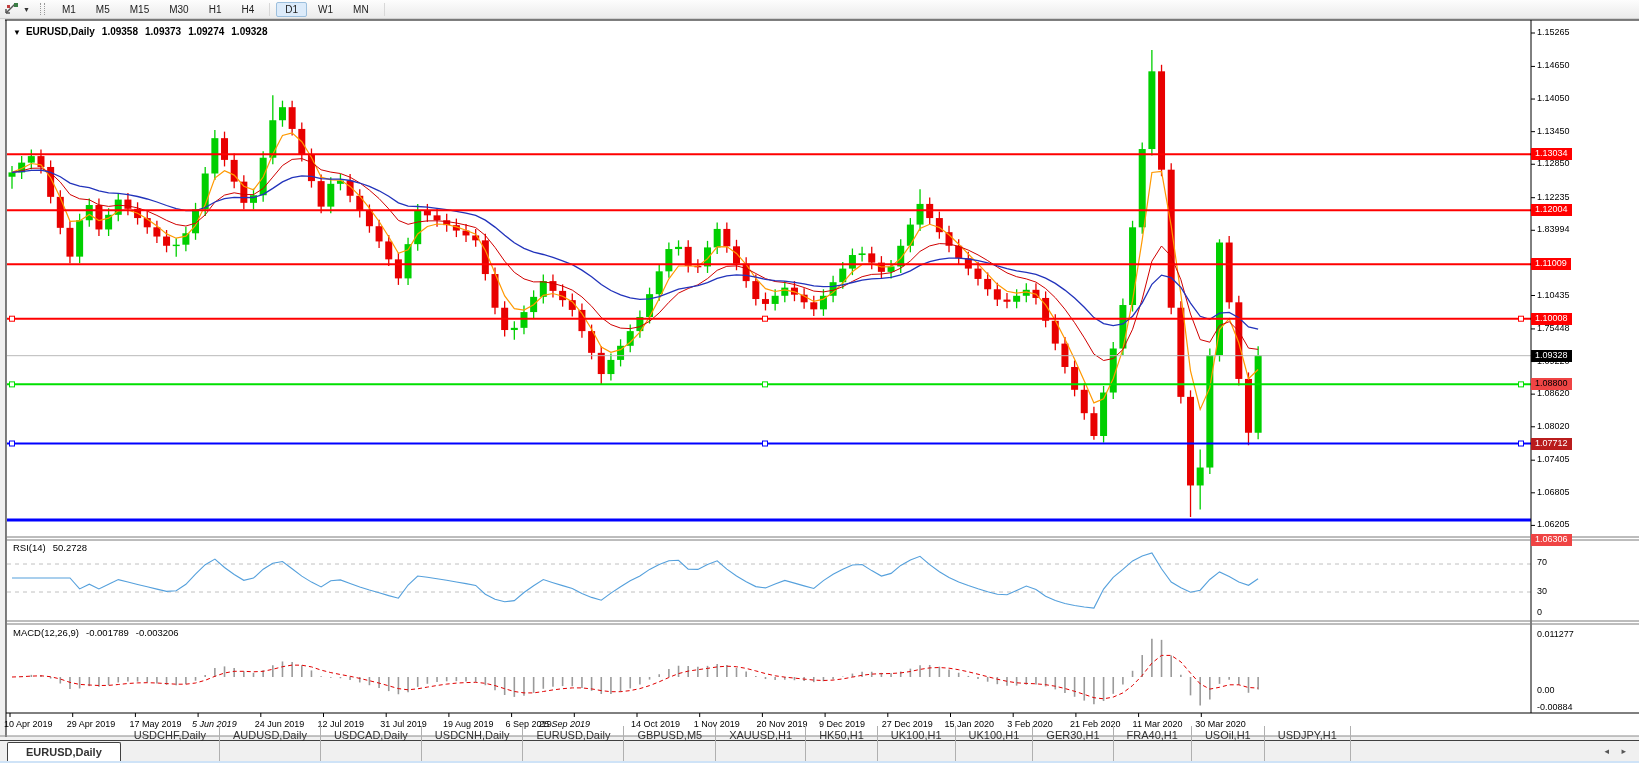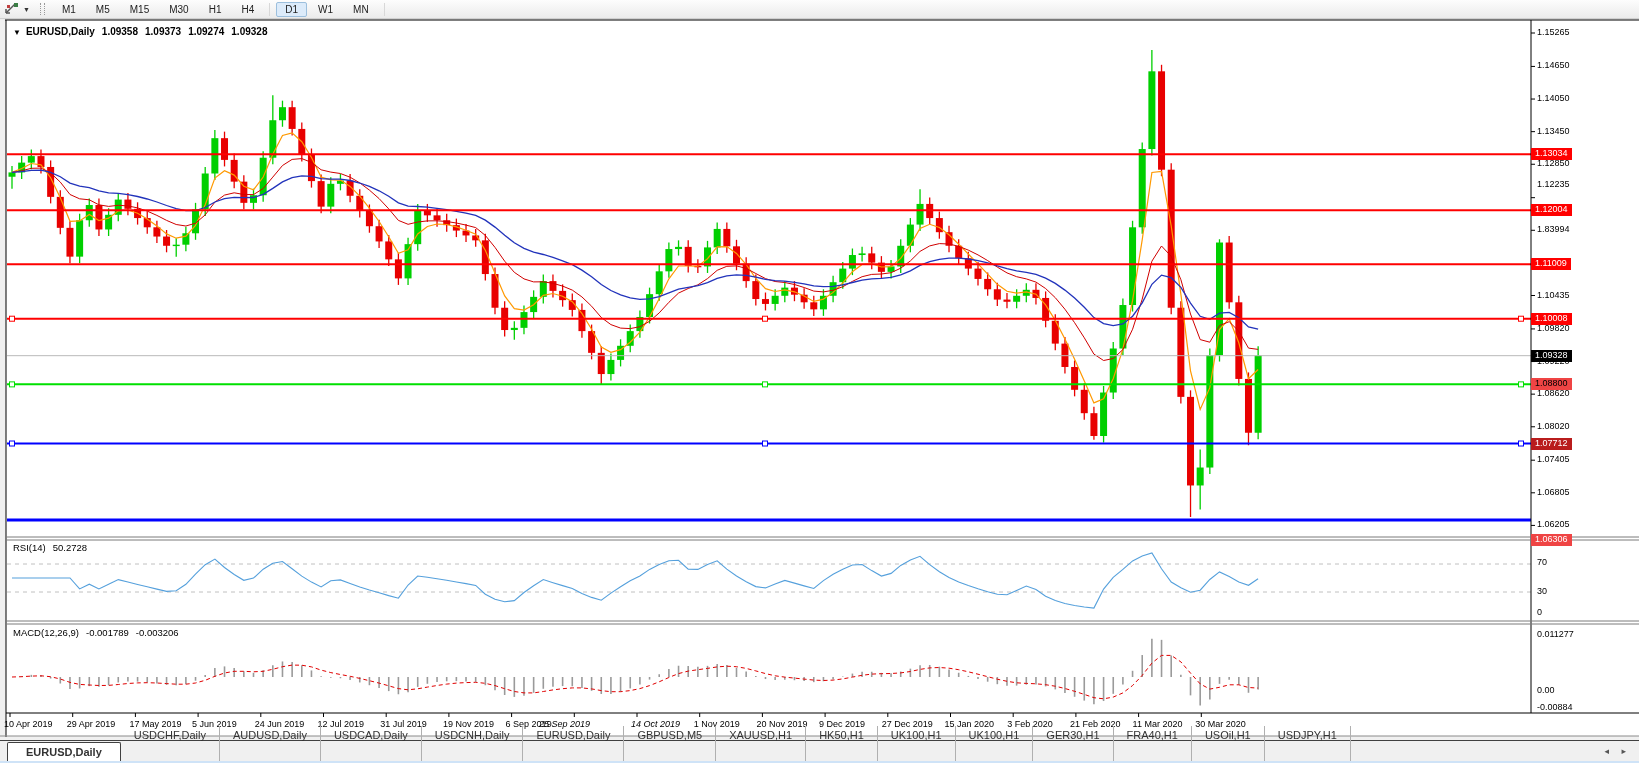--- a/index.html
+++ b/index.html
@@ -581,48 +581,48 @@
     <span>▸</span>
   </div>
 </div>
 <div class="statusstrip"></div>
 
 <div class="ptick" style="top: 27px;">1.15265</div>
 <div class="ptick" style="top: 60.4252px;">1.14650</div>
 <div class="ptick" style="top: 93.0352px;">1.14050</div>
 <div class="ptick" style="top: 125.645px;">1.13450</div>
 <div class="ptick" style="top: 158.255px;">1.12850</div>
-<div class="ptick" style="top: 179px;">1.12235</div>
+<div class="ptick" style="top: 192px;">1.12235</div>
 <div class="ptick" style="top: 224.29px;">1.83994</div>
 <div class="ptick" style="top: 289.51px;">1.10435</div>
-<div class="ptick" style="top: 322.936px;">1.09820</div>
+<div class="ptick" style="top: 322.936px;">1.75448</div>
 <div class="ptick" style="top: 355.546px;">1.09220</div>
 <div class="ptick" style="top: 388.156px;">1.08620</div>
 <div class="ptick" style="top: 420.766px;">1.08020</div>
 <div class="ptick" style="top: 454.191px;">1.07405</div>
 <div class="ptick" style="top: 486.801px;">1.06805</div>
 <div class="ptick" style="top: 519.411px;">1.06205</div>
 <div class="ptick" style="top: 537px;">100</div>
 <div class="ptick" style="top: 557px;">70</div>
 <div class="ptick" style="top: 586px;">30</div>
 <div class="ptick" style="top: 607px;">0</div>
 <div class="ptick" style="top: 629px;">0.011277</div>
 <div class="ptick" style="top: 685px;">0.00</div>
 <div class="ptick" style="top: 702px;">-0.00884</div>
 <div class="dlabel" style="left: 4px;">10 Apr 2019</div>
 <div class="dlabel" style="left: 66.7px;">29 Apr 2019</div>
 <div class="dlabel" style="left: 129.4px;">17 May 2019</div>
-<div class="dlabel" style="left: 192.1px;">5 Jun 2019</div>
+<div class="dlabel" style="left: 192.1px; font-style: italic;">5 Jun 2019</div>
 <div class="dlabel" style="left: 254.8px;">24 Jun 2019</div>
 <div class="dlabel" style="left: 317.5px;">12 Jul 2019</div>
 <div class="dlabel" style="left: 380.2px;">31 Jul 2019</div>
-<div class="dlabel" style="left: 442.9px;">19 Nov 2019</div>
+<div class="dlabel" style="left: 442.9px;">19 Aug 2019</div>
 <div class="dlabel" style="left: 505.6px;">6 Sep 2019</div>
 <div class="dlabel" style="left: 539px; font-style: italic;">25 Sep 2019</div>
-<div class="dlabel" style="left: 631px; font-style: italic;">14 Oct 2019</div>
+<div class="dlabel" style="left: 631px;">14 Oct 2019</div>
 <div class="dlabel" style="left: 693.7px;">1 Nov 2019</div>
 <div class="dlabel" style="left: 756.4px;">20 Nov 2019</div>
 <div class="dlabel" style="left: 819.1px;">9 Dec 2019</div>
 <div class="dlabel" style="left: 881.8px;">27 Dec 2019</div>
 <div class="dlabel" style="left: 944.5px;">15 Jan 2020</div>
 <div class="dlabel" style="left: 1007.2px;">3 Feb 2020</div>
 <div class="dlabel" style="left: 1069.9px;">21 Feb 2020</div>
 <div class="dlabel" style="left: 1132.6px;">11 Mar 2020</div>
 <div class="dlabel" style="left: 1195.3px;">30 Mar 2020</div>
 <div class="badge" style="top: 148.255px; background: rgb(255, 0, 0); color: rgb(255, 255, 255);">1.13034</div>

